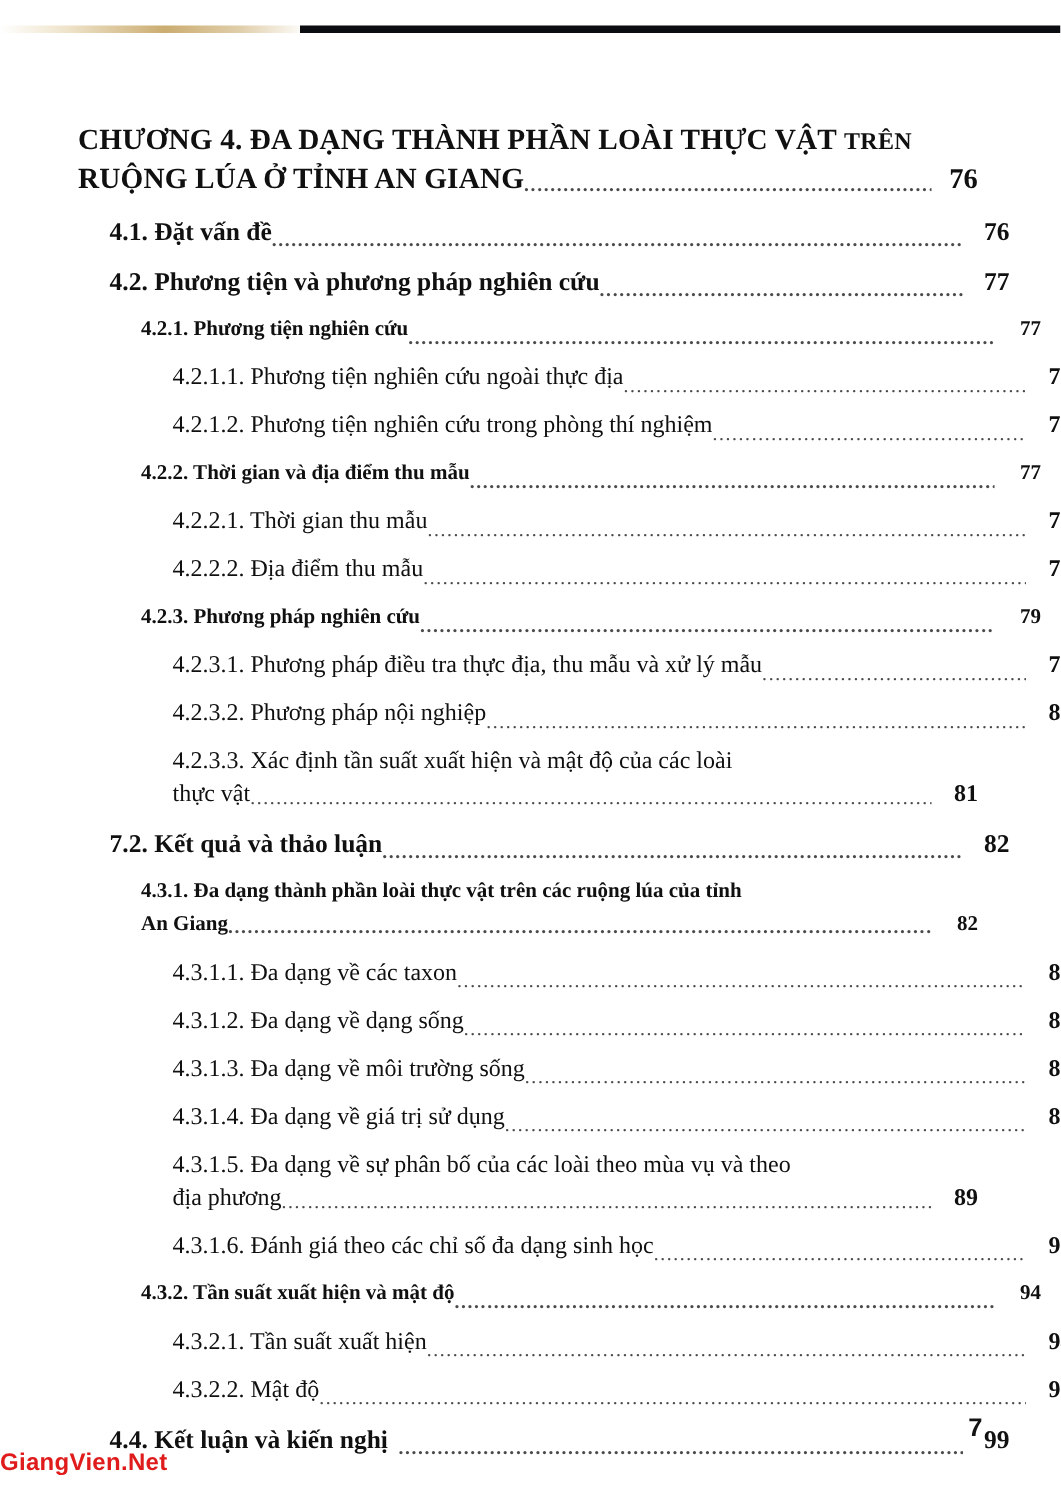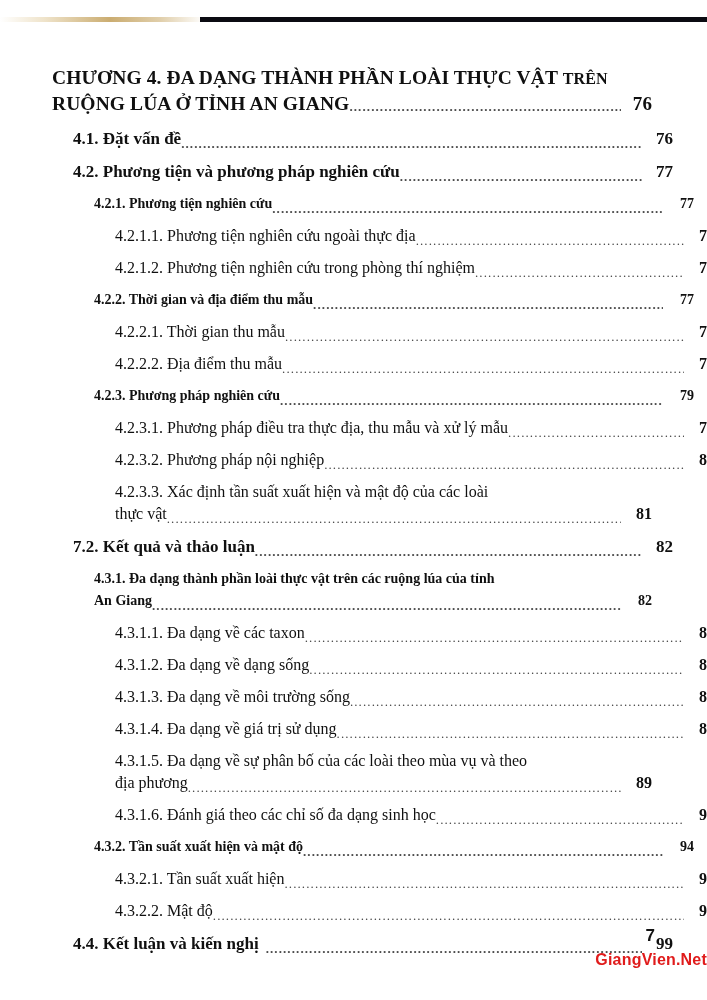--- a/index.html
+++ b/index.html
@@ -38,21 +38,21 @@
   }
   .top-rule .seg-black {
     flex: 1 1 auto;
     height: 100%;
     background: #0b0b12;
   }
 
   
   .page {
     position: absolute;
-    top: 1px;
+    top: 17px;
     left: 0;
     width: 707px;
     height: 755px;
   }
 
   .toc {
     position: absolute;
     top: 64px;
     left: 52px;
     width: 600px;
@@ -147,21 +147,21 @@
     margin-bottom: 10px;
   }
 
   
   .wrapped .line1 {
     display: block;
     white-space: nowrap;
   }
   .wrapped .line2 {
     display: flex;
-    align-items: flex-end;
+    align-items: center;
     width: 100%;
   }
 
   
   .footer-pageno {
     position: absolute;
     top: 925px;
     left: 0;
     width: 707px;
     text-align: right;
@@ -170,21 +170,21 @@
     font-size: 17px;
     font-weight: bold;
     font-family: "Liberation Sans", sans-serif;
     color: #131313;
   }
   .watermark {
     position: absolute;
     top: 950px;
     left: 0;
     width: 707px;
-    text-align: right;
+    text-align: left;
     font-family: "Liberation Sans", sans-serif;
     font-size: 16px;
     font-weight: bold;
     letter-spacing: 0.2px;
   }
 </style>
 </head>
 <body>
 
 <div class="top-rule">

